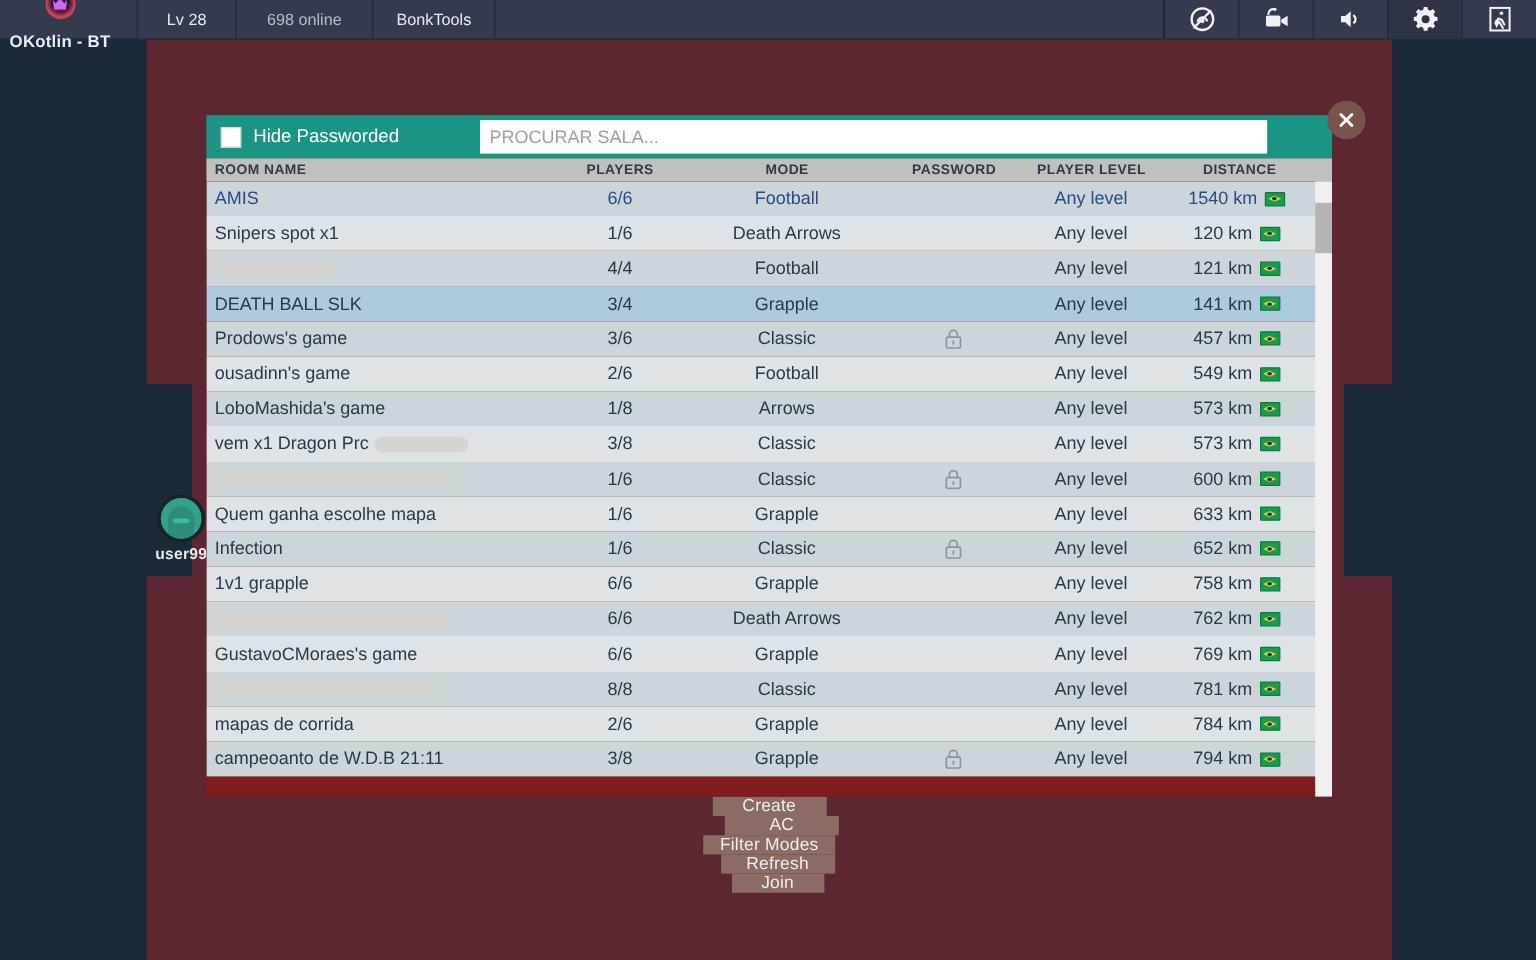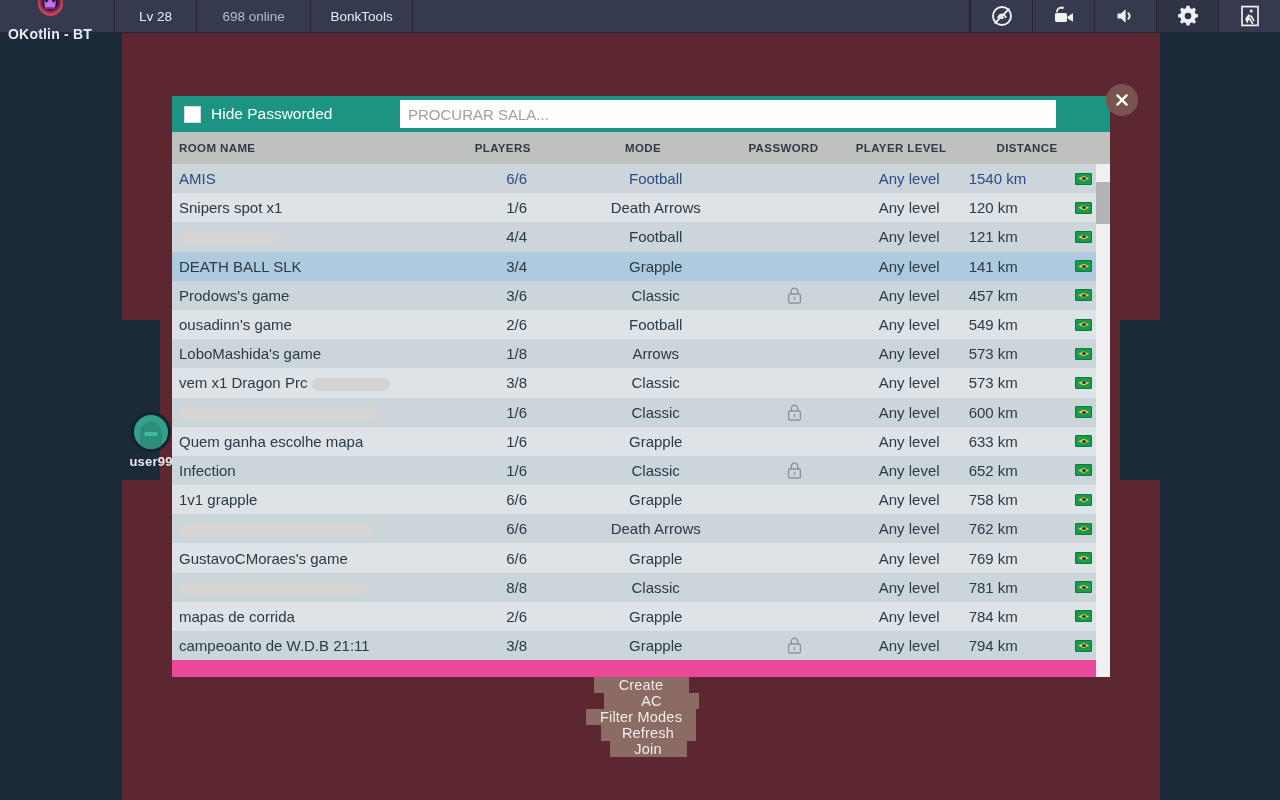--- a/index.html
+++ b/index.html
@@ -110,48 +110,48 @@
   .search-input::placeholder { color:#a0a0a0; }
 
   .close-btn {
     position:absolute; right:-28px; top:-12px; width:32px; height:32px;
     border-radius:50%; background:#7a524e; border:none; cursor:pointer;
     display:flex; align-items:center; justify-content:center;
   }
 
   
   .thead {
-    display:flex; align-items:center; height:32px;
+    display:flex; align-items:center; height:19px;
     background:#bfc1bf; color:#2f3a44;
-    font-size:11.5px; font-weight:bold; letter-spacing:.4px;gap:12px;
+    font-size:11.5px; font-weight:bold; letter-spacing:.4px;
   }
   .tbody {
     position:relative; height:513px; overflow:hidden;
-    background:#ec4899;
+    background:#7f1d1d;
   }
   .trow {
     display:flex; align-items:center; height:29.2px;
     font-size:15px; color:#2b3a46;
   }
   .trow.odd  { background:#ccd5da; }
   .trow.even { background:#dde3e6; }
   .trow.sel  { background:#aecade; }
   .trow.hl .c-name,
   .trow.hl .c-players,
   .trow.hl .c-mode,
   .trow.hl .c-level,
   .trow.hl .c-dist { color:#2c4a86; }
 
   .c-name    { width:316px; padding-left:7px; }
   .c-players { width:120px; text-align:center; }
   .c-mode    { width:184px; text-align:center; }
   .c-pass    { width:120px; text-align:center; }
   .c-level   { width:130px; text-align:center; }
   .c-dist    { width:140px; text-align:right; padding-right:5px;
-               display:flex; align-items:center; justify-content:space-between; gap:6px; }
+               display:flex; align-items:center; justify-content:center; gap:6px; }
   .thead .c-dist { justify-content:center; padding-right:0; }
   .thead .c-name { padding-left:7px; }
 
   .redact {
     display:inline-block; height:13px; border-radius:7px;
     background:#d6d4d2; vertical-align:middle;
   }
   .flag {
     width:17px; height:12px; background:#169b4f; border:1px solid #0d7a3c;
     position:relative; flex:0 0 17px; border-radius:1px;

